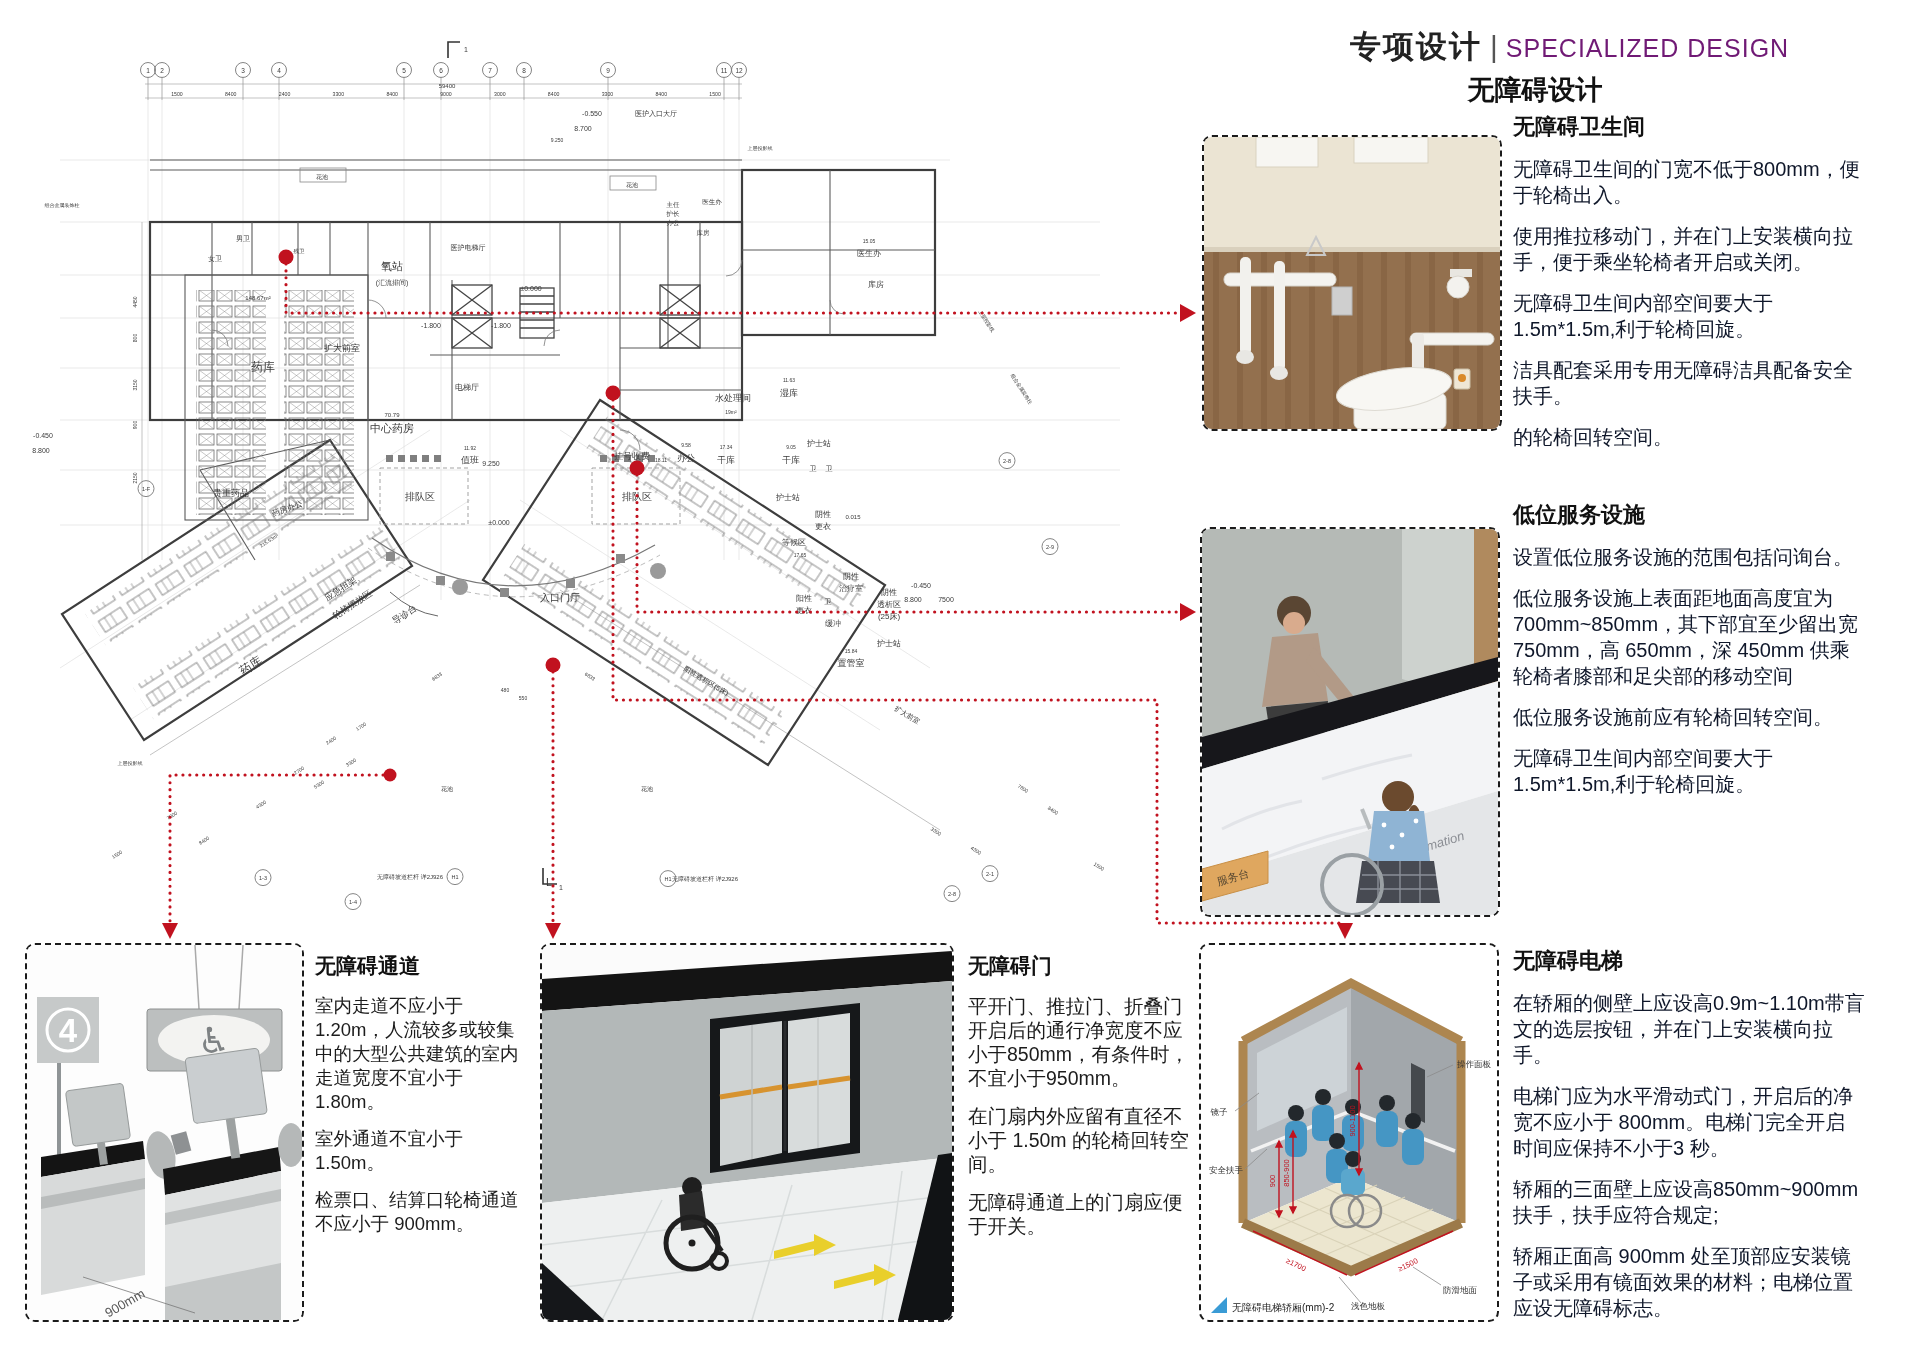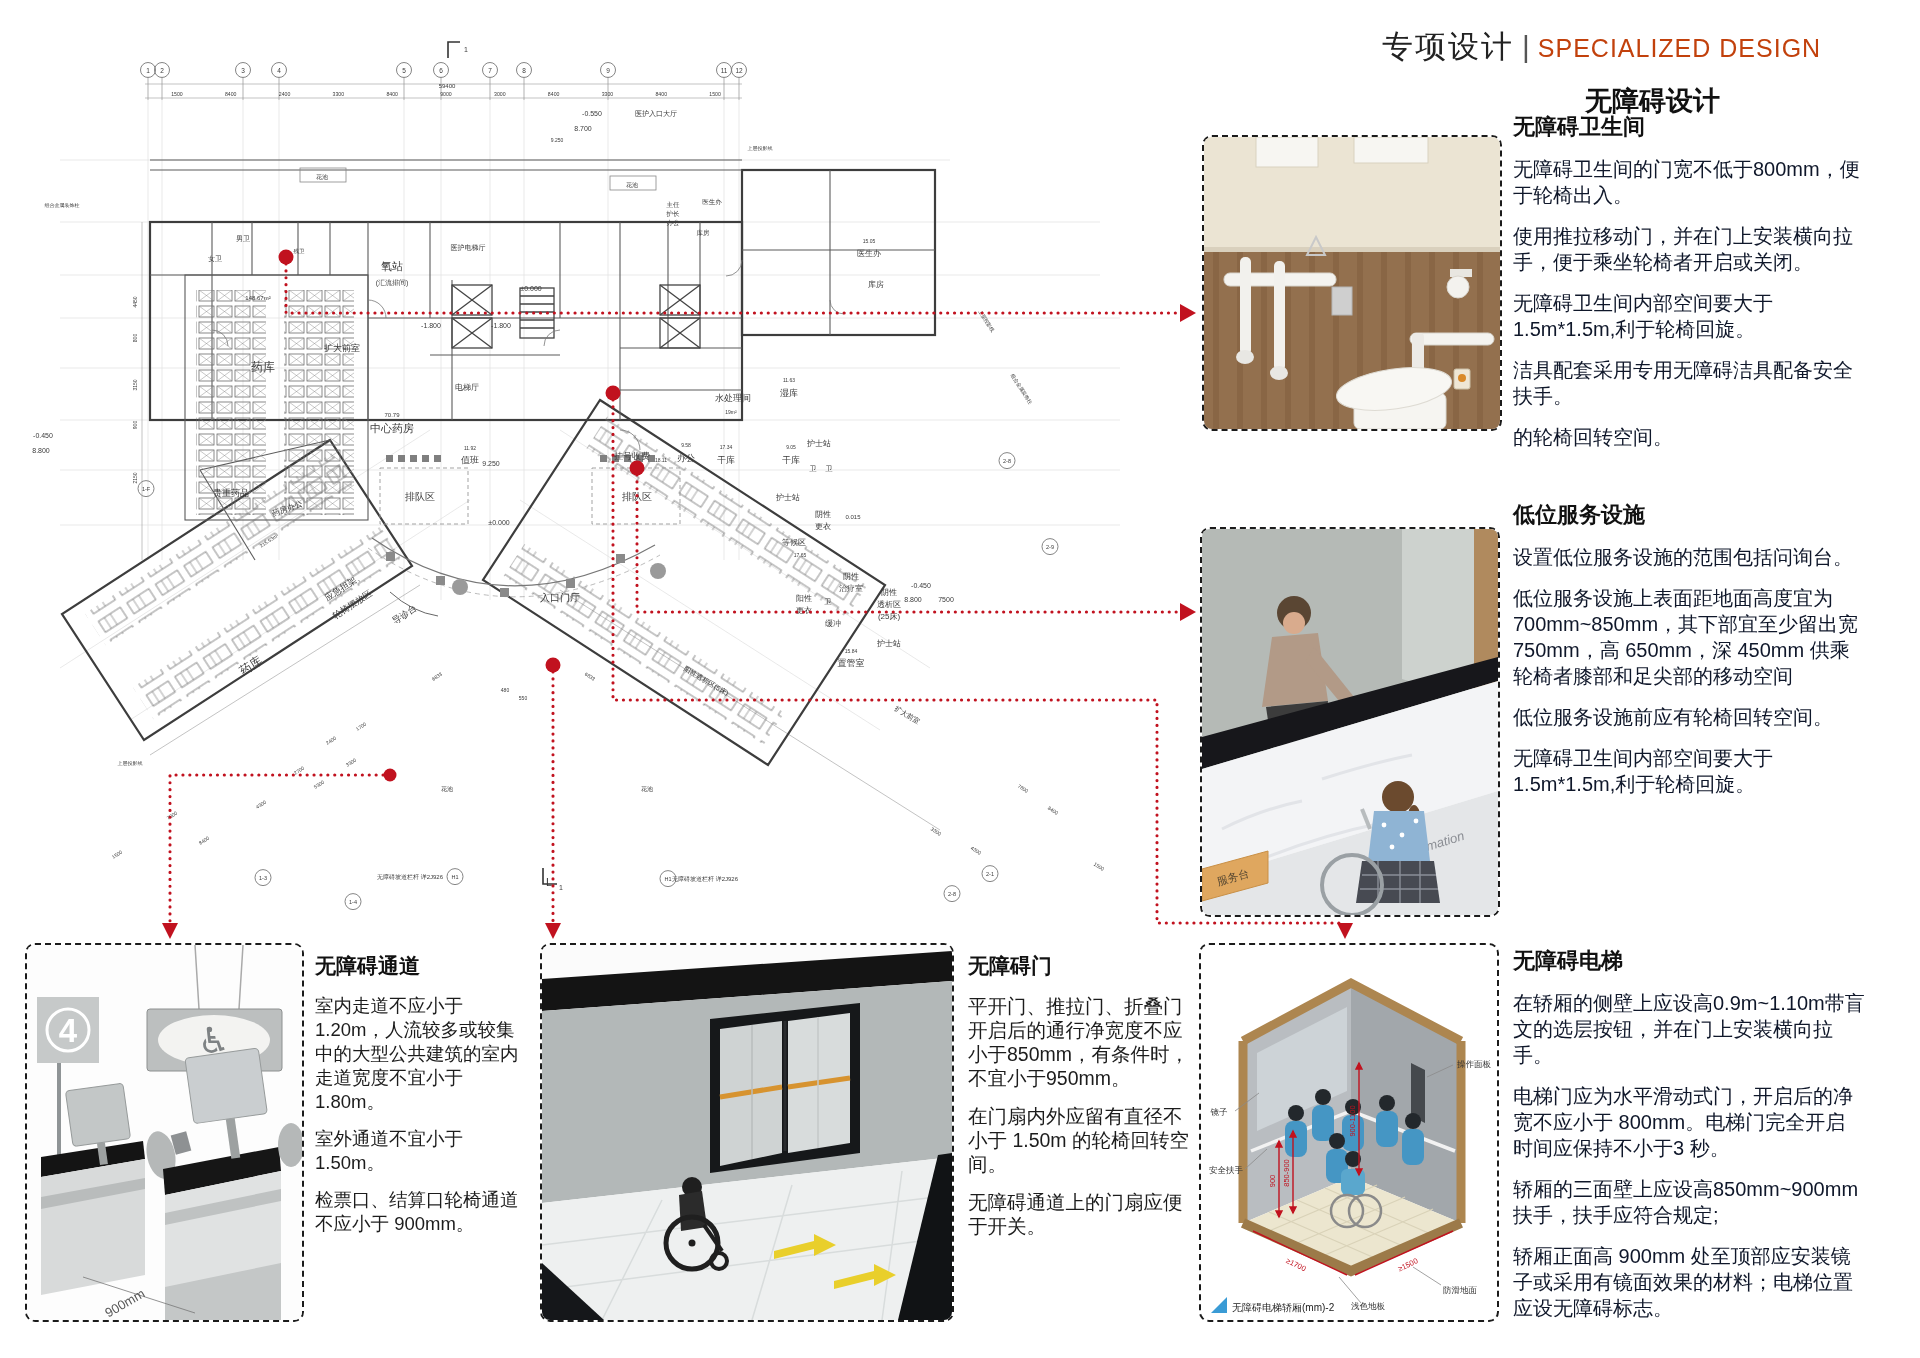--- a/index.html
+++ b/index.html
@@ -1,23 +1,23 @@
 <!DOCTYPE html>
 <html><head>
 <meta charset="utf-8">
 <style>
   html,body{margin:0;padding:0;background:#e8e8e8;}
   .page{position:relative;width:1920px;height:1358px;background:#ffffff;overflow:hidden;
         font-family:"Liberation Sans","DejaVu Sans",sans-serif;color:#1c1c1c;}
   
   .hdr{position:absolute;left:1350px;top:26px;width:370px;text-align:right;white-space:nowrap;}
-  .hdr .cn{font-size:31px;font-weight:400;letter-spacing:2px;color:#222;margin-left:32px;}
+  .hdr .cn{font-size:31px;font-weight:700;letter-spacing:2px;color:#222;}
   .hdr .bar{font-size:30px;font-weight:300;color:#555;margin:0 8px;}
-  .hdr .en{font-size:25px;font-weight:400;letter-spacing:1px;color:#c2410c;}
-  .sub{position:absolute;left:1350px;top:83px;width:370px;text-align:right;
+  .hdr .en{font-size:25px;font-weight:400;letter-spacing:1px;color:#701a75;}
+  .sub{position:absolute;left:1350px;top:72px;width:370px;text-align:center;
        font-size:27px;font-weight:800;color:#111;}
   
   .sec{position:absolute;left:1513px;width:352px;}
   .sec h3{font-size:22px;font-weight:800;margin:0 0 14px 0;color:#111;}
   .sec p{font-size:20px;line-height:26px;margin:0 0 15px 0;color:#0f172a;}
   #sec-toilet{top:112px;} #sec-service{top:500px;} #sec-lift{top:946px;}
   
   .bsec{position:absolute;top:940px;margin-top:12px;}
   .bsec h3{font-size:21px;font-weight:800;margin:0 0 14px 0;color:#111;}
   #sec-passage{left:315px;width:206px;} #sec-passage p{font-size:18.5px;line-height:24px;margin:0 0 13px;}

